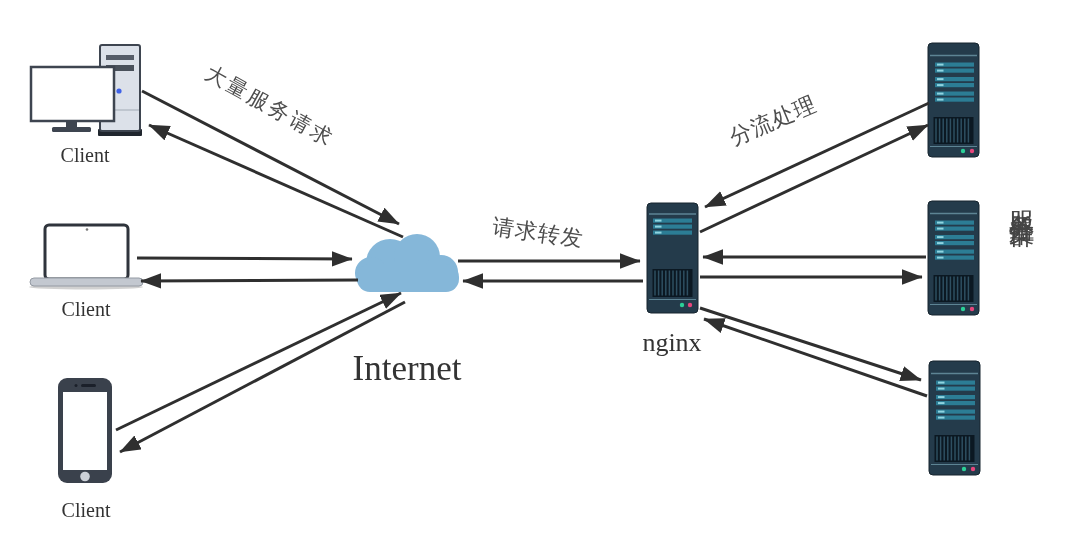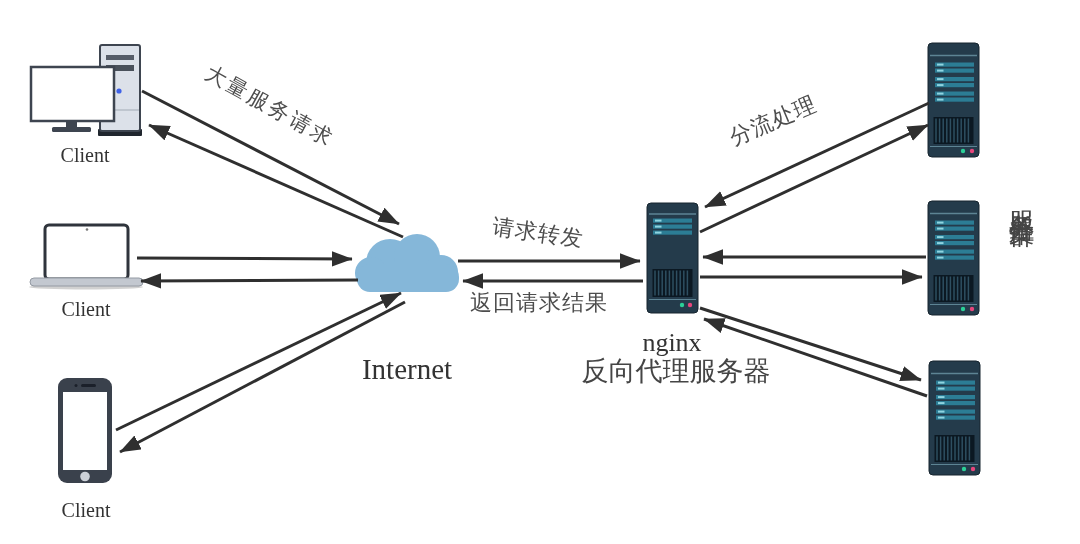--- a/index.html
+++ b/index.html
@@ -8,21 +8,21 @@
     font-family:"Liberation Sans",sans-serif;
   }
   .stage svg{position:absolute;left:0;top:0;z-index:1;}
   .lbl{
     position:absolute;white-space:nowrap;z-index:6;
     transform:translate(-50%,-50%) rotate(var(--r,0deg));
     color:#4d4d4d;
   }
   .serif{font-family:"Liberation Serif",serif;color:#333333;}
   .client-lbl{font-size:20px;}
-  .internet-lbl{font-size:29px;}
+  .internet-lbl{font-size:35px;}
   .nginx-lbl{font-size:26px;font-family:Liberation Serif, serif;}
   .proxy-lbl{font-size:27px;color:#454545;}
   .flow-lbl{font-size:22px;letter-spacing:1px;}
   .flow-big{font-size:21px;letter-spacing:3px;}
   .cluster-lbl{
     position:absolute;z-index:6;writing-mode:vertical-rl;text-orientation:upright;
     font-size:26px;letter-spacing:3px;color:#454545;
   }
   .watermark{
     position:absolute;z-index:5;white-space:nowrap;
@@ -170,22 +170,20 @@
 </svg>
 
 
   <div class="lbl serif client-lbl" style="left:85px;top:155px;">Client</div>
   <div class="lbl serif client-lbl" style="left:86px;top:309px;">Client</div>
   <div class="lbl serif client-lbl" style="left:86px;top:510px;">Client</div>
 
   <div class="lbl serif internet-lbl" style="left:407px;top:369px;">Internet</div>
 
   <div class="lbl serif nginx-lbl" style="left:672px;top:343px;">nginx</div>
-  <div class="lbl proxy-lbl" style="left:676px;top:371px;">反向代理服务器</div>
 
   <div class="lbl flow-big" style="left:270px;top:106px;--r:29deg;">大量服务请求</div>
   <div class="lbl flow-lbl" style="left:538px;top:233px;--r:8deg;">请求转发</div>
-  <div class="lbl flow-lbl" style="left:539px;top:303px;">返回请求结果</div>
   <div class="lbl flow-lbl" style="left:773px;top:121px;--r:-23deg;">分流处理</div>
 
   <div class="cluster-lbl" style="left:1005px;top:190px;">服务器集群</div>
 
 </div>
 
 </body></html>

